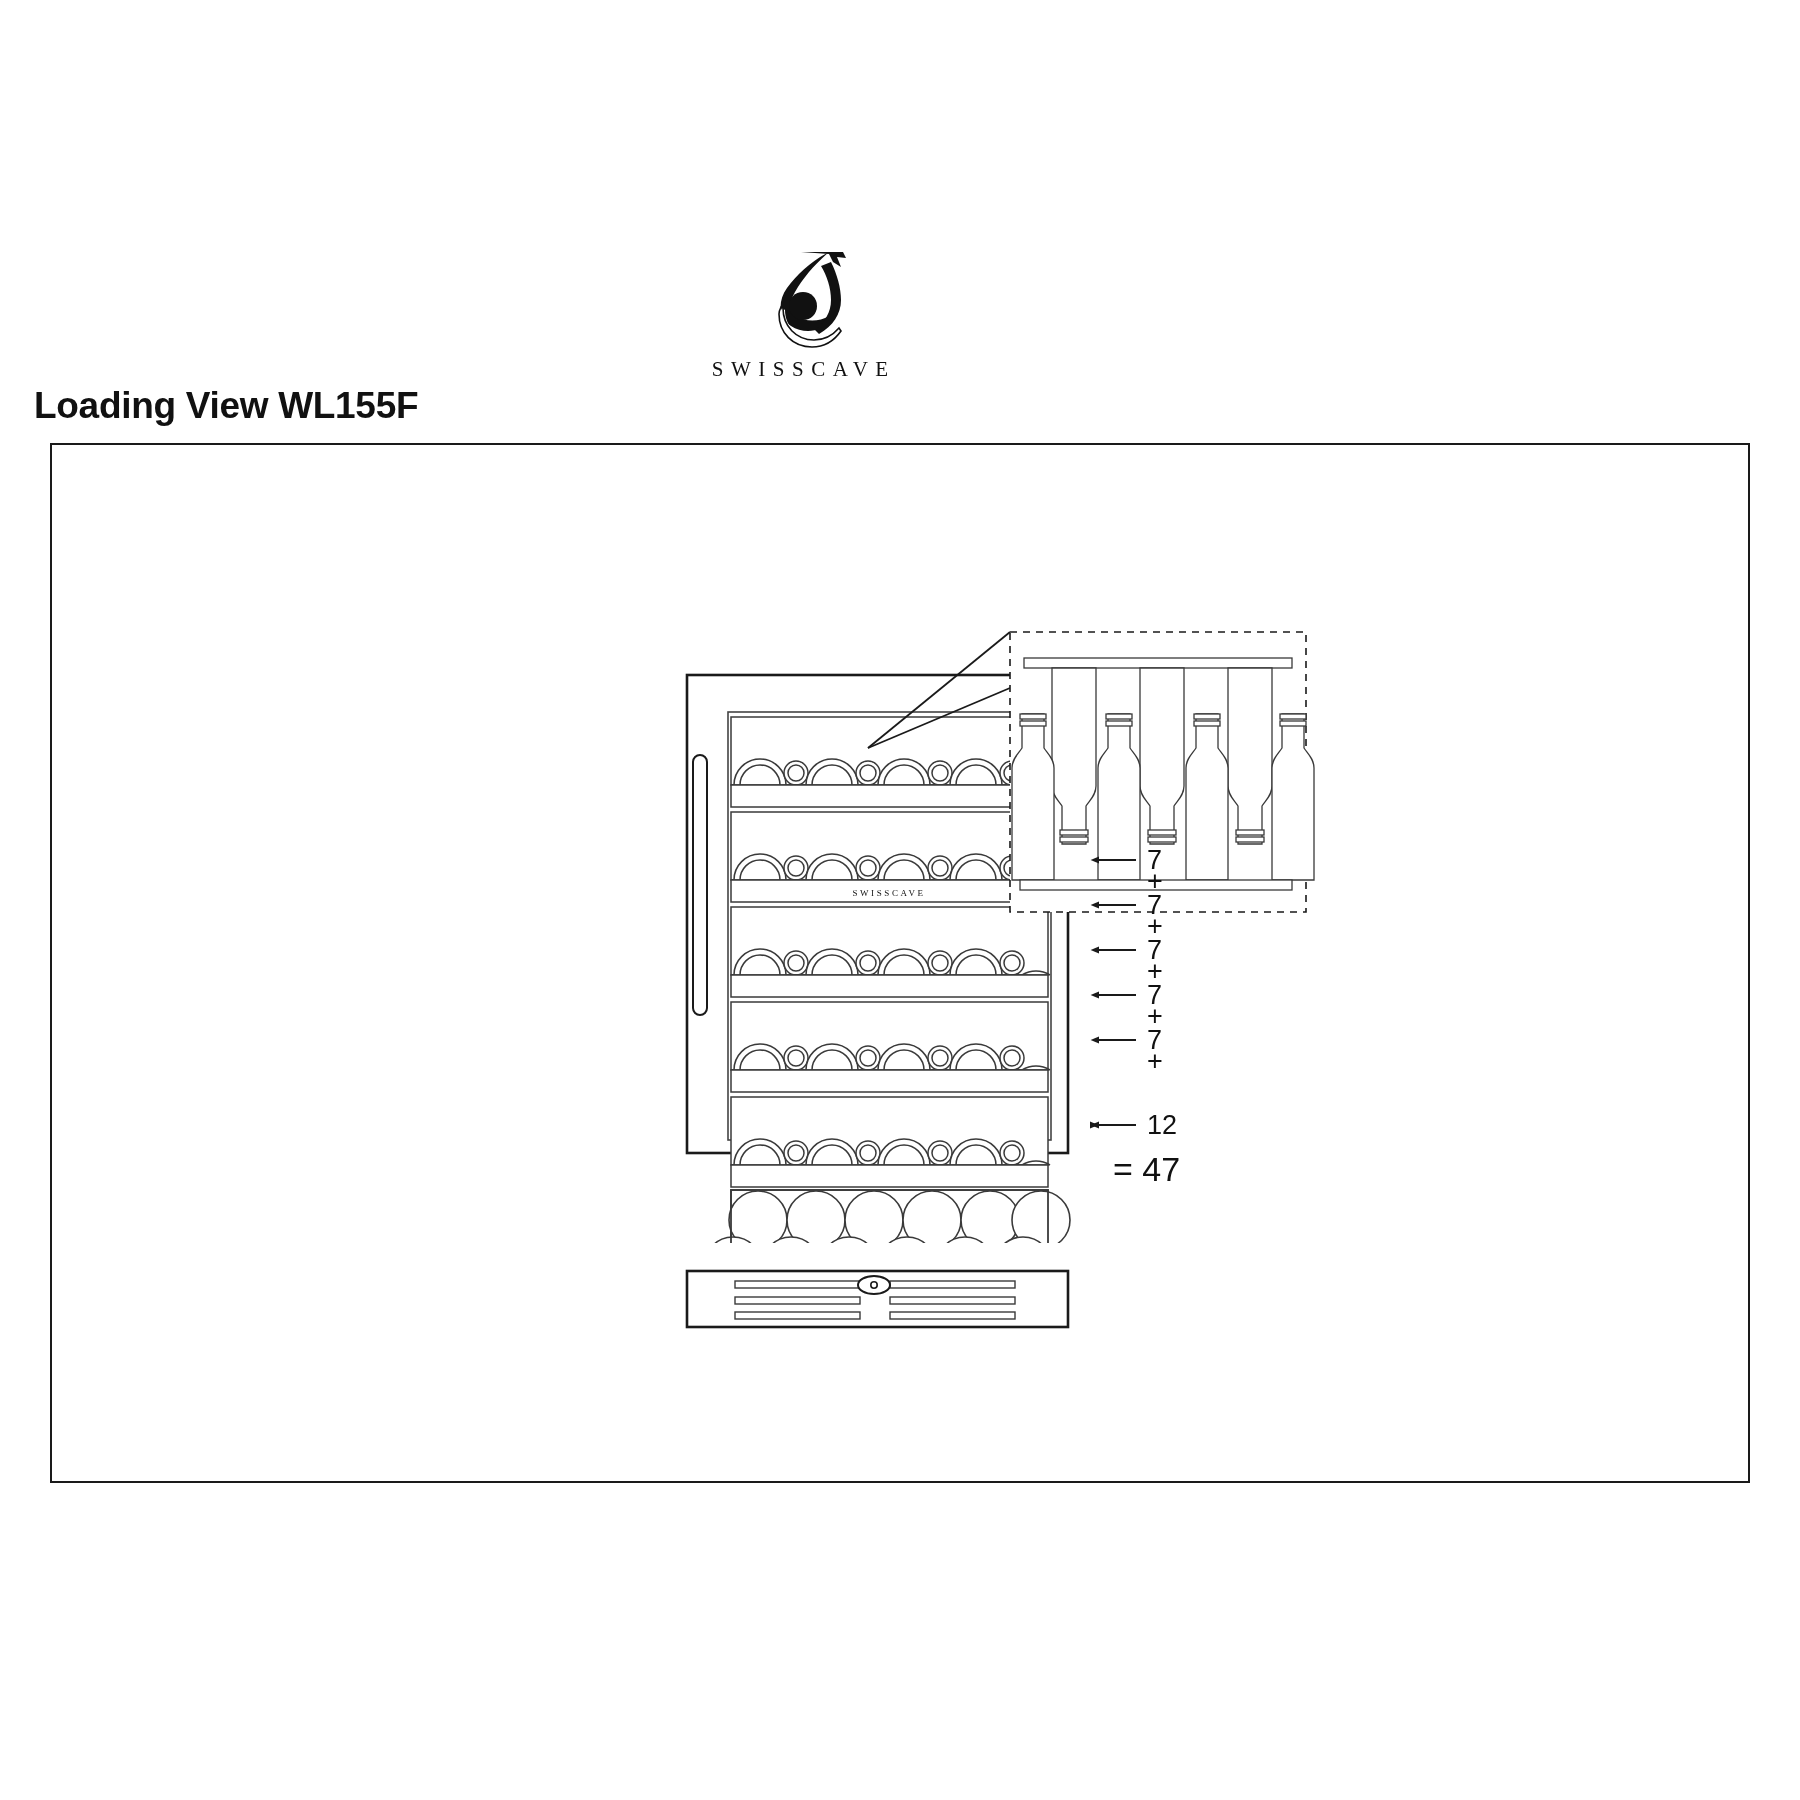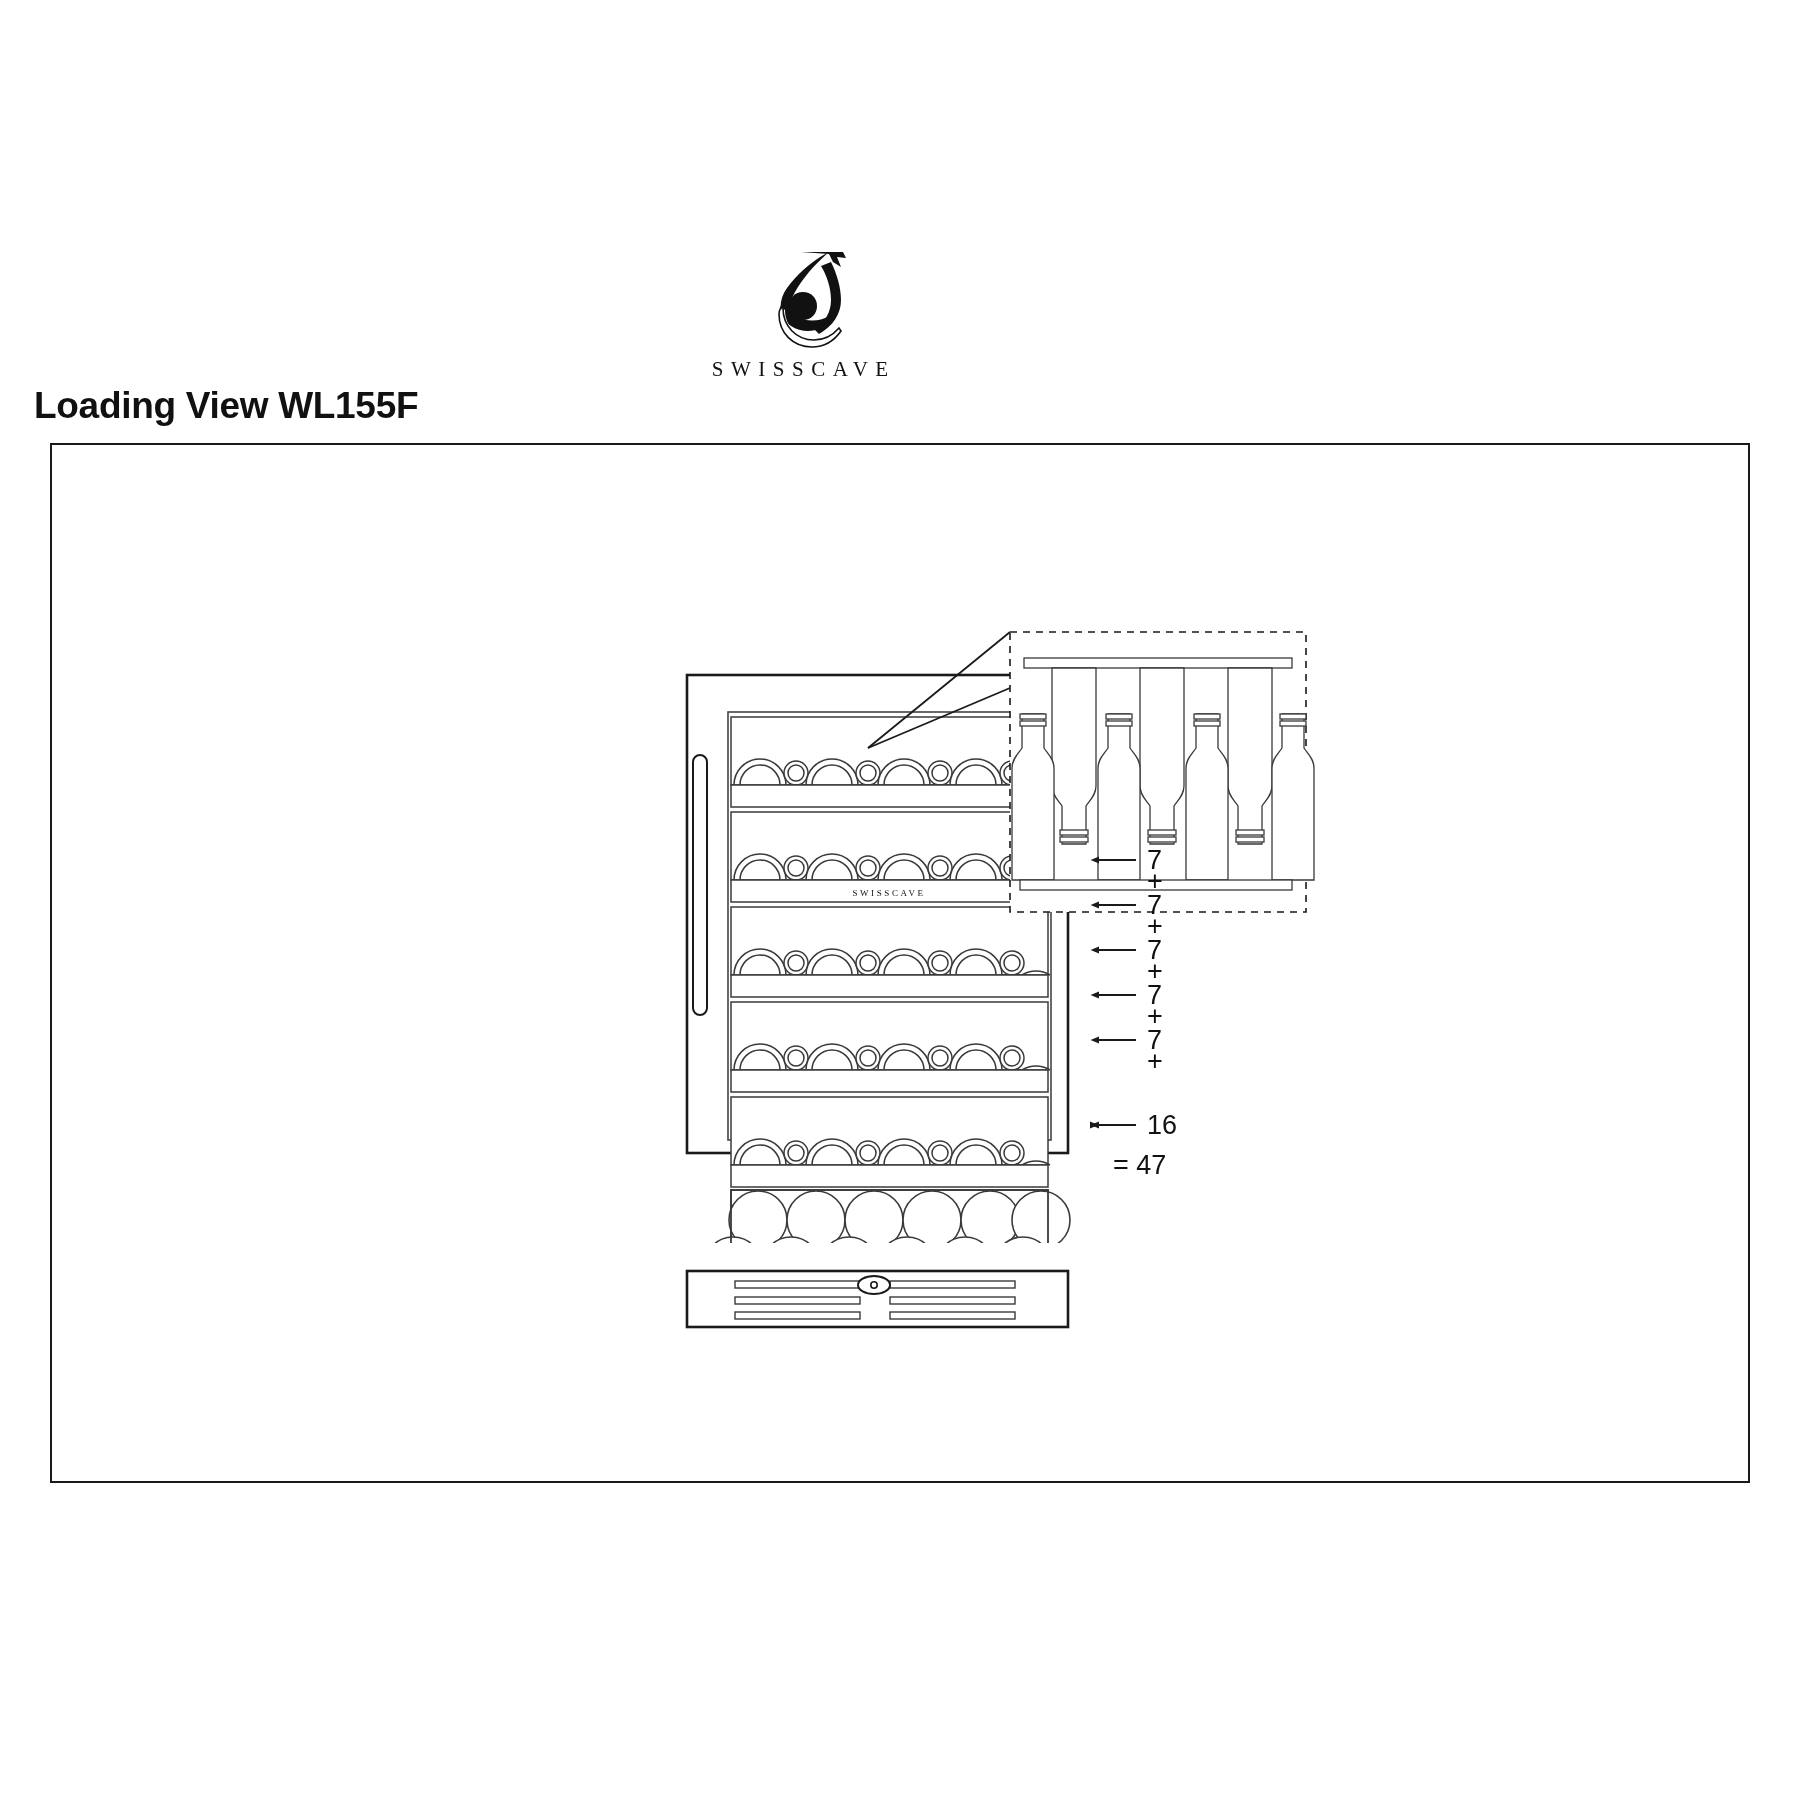--- a/index.html
+++ b/index.html
@@ -88,21 +88,21 @@
   }
   .qty-plus {
     position: absolute;
     font-size: 27px;
     font-weight: 400;
     color: #111111;
     line-height: 1;
   }
   #qty-total {
     position: absolute;
-    font-size: 27px;
+    font-size: 34px;
     font-weight: 400;
     color: #111111;
     line-height: 1;
     white-space: nowrap;
   }
 </style>
 </head>
 <body>
 
 <div id="page-title">Loading View WL155F</div>
@@ -373,21 +373,21 @@
   </g>
 </svg>
 
 <div id="capacity-column">
 
   <div class="qty-row" style="left:1090px; top:1110px;">
     <svg class="qty-arrow-svg" width="48" height="12" viewBox="0 0 48 12">
       <line x1="46" y1="6" x2="8" y2="6" stroke="#1a1a1a" stroke-width="2" marker-end="url(#arrowLeft)"></line>
       <path d="M9,2.6 L0.6,6 L9,9.4 Z" fill="#1a1a1a"></path>
     </svg>
-    <span class="qty-value">16</span>
+    <span class="qty-value">12</span>
   </div>
 
   <div id="qty-total" style="left:1113px; top:1152px;">= 47</div>
 </div>
 
 <div id="capacity-dynamic">
     <div class="qty-row" style="left: 1090px; top: 845px;">
       <svg width="48" height="12" viewBox="0 0 48 12" class="qty-arrow-svg">
         <line x1="46" y1="6" x2="8" y2="6" stroke="#1a1a1a" stroke-width="2"></line>
         <path d="M9,2.6 L0.6,6 L9,9.4 Z" fill="#1a1a1a"></path>

